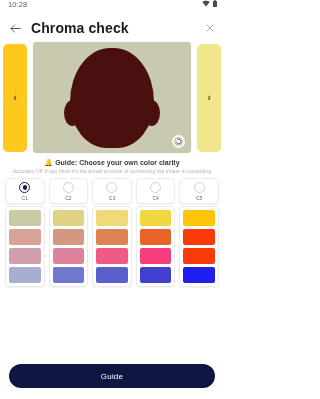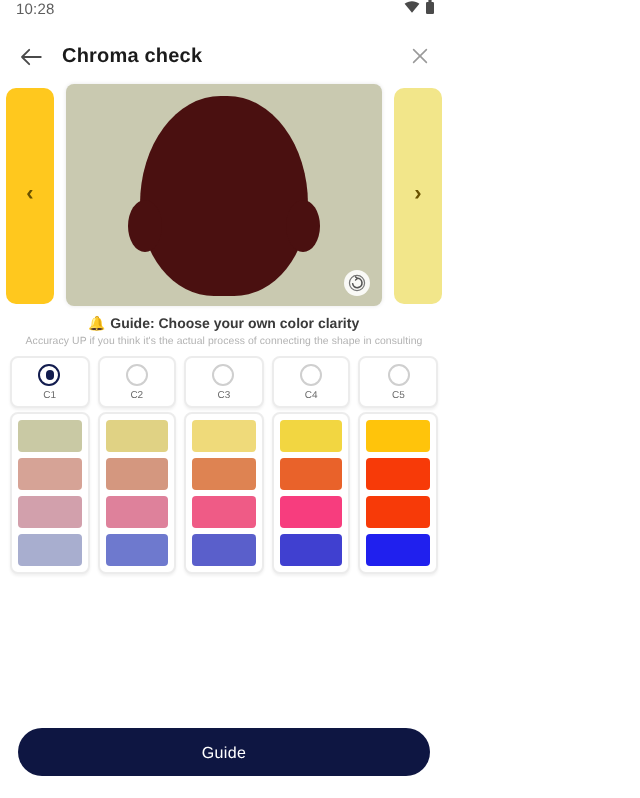--- a/index.html
+++ b/index.html
@@ -21,21 +21,21 @@
   .ico-wifi { width: 8px; height: 7px; position: relative; }
   .ico-wifi svg, .ico-batt svg { display: block; }
 
   
   .appbar {
     height: 24px; display: flex; align-items: center;
     padding: 0 8px 0 9px; gap: 9px;
   }
   .back-btn { width: 13px; height: 13px; display: flex; align-items: center;
     justify-content: center; cursor: pointer; }
-  .appbar-title { font-size: 10px; font-weight: bold; color: #1b1b1b; flex: 1;
+  .appbar-title { font-size: 14px; font-weight: bold; color: #1b1b1b; flex: 1;
     letter-spacing: .1px; }
   .close-btn { width: 12px; height: 12px; display: flex; align-items: center;
     justify-content: center; cursor: pointer; color: #9a9a9a; font-size: 8px; }
 
   
   .carousel {
     position: relative; height: 113px; margin-top: 1px;
     display: flex; align-items: center; gap: 0;
   }
   .side-card {

